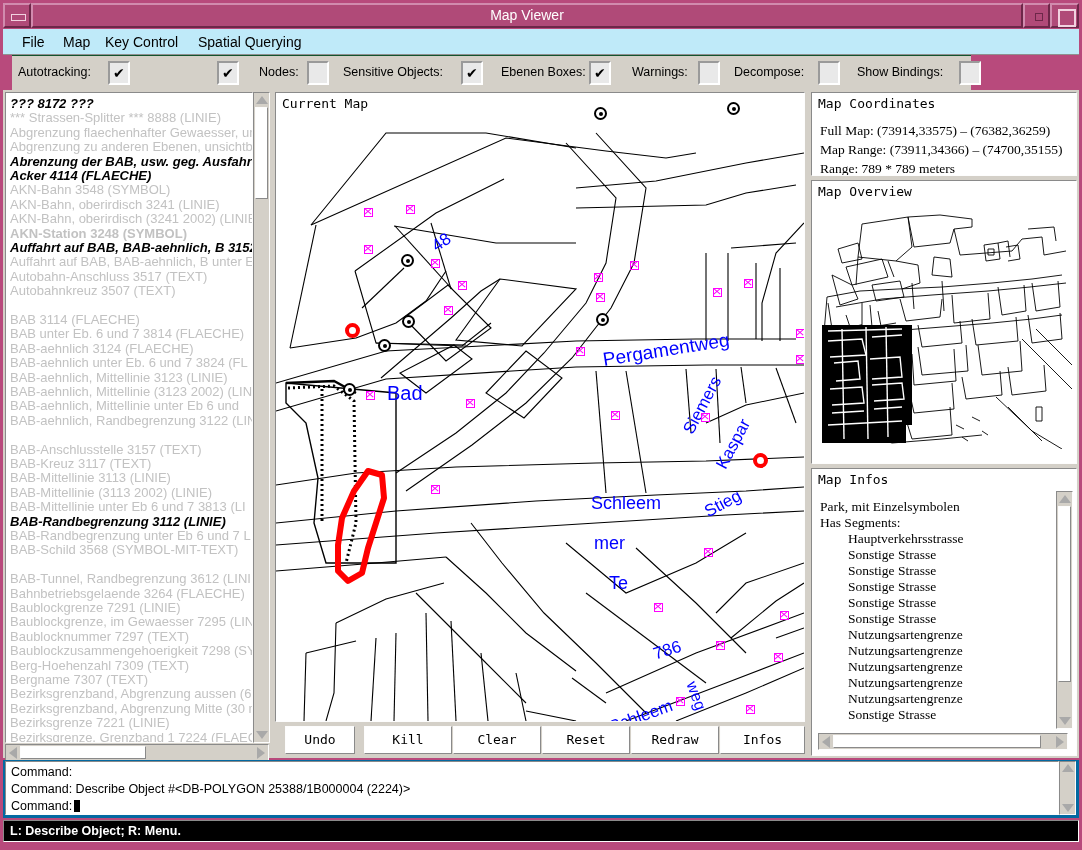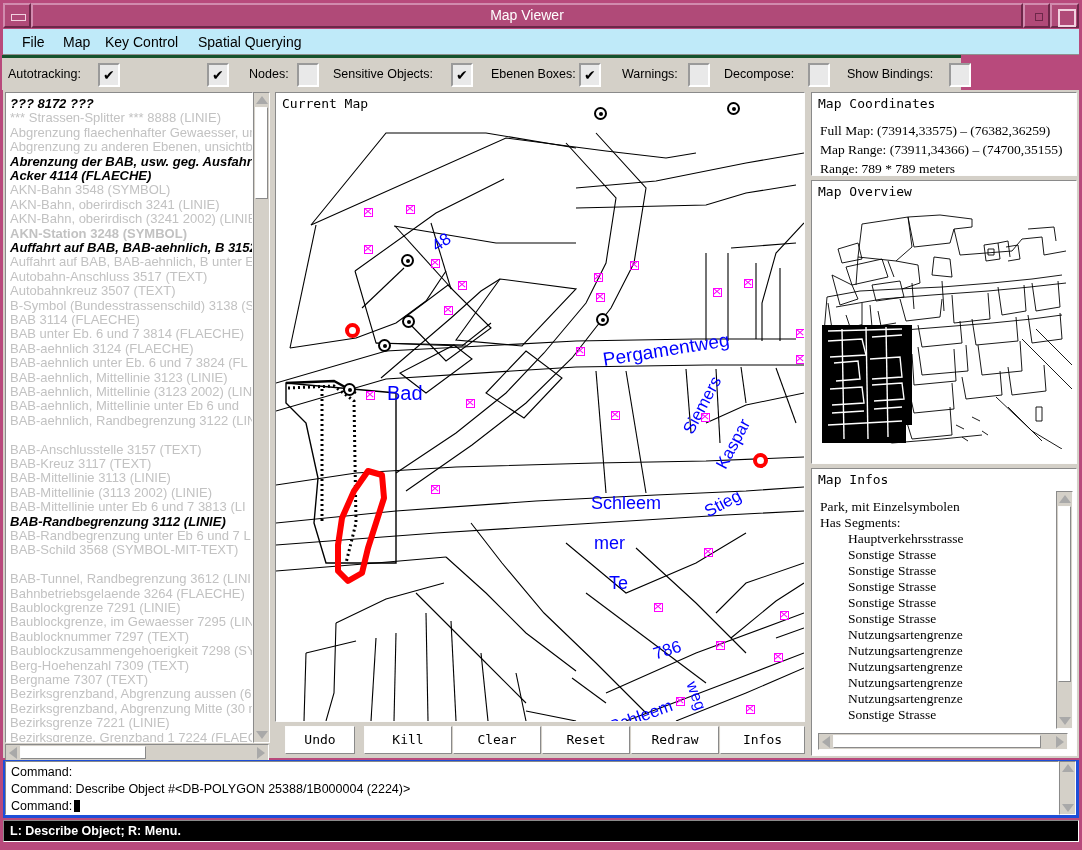--- a/index.html
+++ b/index.html
@@ -21,22 +21,22 @@
   .tb-r2{left:1047px;width:29px;}
   .tb-r2 i{position:absolute;left:6px;top:4px;width:14px;height:14px;display:block;
            border:2px solid #f2d2e0;background:#b04a78;}
 
   
   .menubar{position:absolute;left:3px;top:29px;width:1076px;height:26px;background:#bfeaf9;
            border-bottom:1px solid #8f8f8f;box-sizing:border-box;}
   .menubar .mi{position:absolute;top:4px;font-size:14px;color:#000;padding:1px 5px;cursor:default;}
 
   
-  .toolbar{position:absolute;left:2px;top:55px;width:959px;height:35px;background:#d4d0c8;
-           border-top:3px solid #14532d;box-sizing:border-box;}
+  .toolbar{position:absolute;left:12px;top:55px;width:959px;height:35px;background:#d4d0c8;
+           border-top:1px solid #14532d;box-sizing:border-box;}
   .cbitem{position:absolute;top:0;height:35px;}
   .cbitem .lbl{position:absolute;top:9px;left:0;font-size:12.5px;color:#000;white-space:nowrap;}
   .cb{position:absolute;top:5px;width:22px;height:24px;background:#e9e9e9;
       border:2px solid;border-color:#9a9a9a #ffffff #ffffff #9a9a9a;box-sizing:border-box;}
   .cb span{position:absolute;left:3px;top:0px;font-size:14px;color:#000;line-height:20px;}
 
   
   .main{position:absolute;left:3px;top:90px;width:1076px;height:668px;background:#d4d0c8;}
 
   
@@ -76,21 +76,21 @@
 
   
   .rightwrap{position:absolute;left:806px;top:0px;width:270px;height:668px;background:#d4d0c8;}
   .rpanel{position:absolute;left:2px;background:#ffffff;
           border:1px solid;border-color:#8a8a8a #fdfdfd #fdfdfd #8a8a8a;box-sizing:border-box;overflow:hidden;}
   .rcap{position:absolute;left:6px;top:3px;font-size:13px;color:#000;font-family:"DejaVu Sans Mono",monospace;}
   .coordline{position:absolute;left:8px;font-size:13.5px;color:#000;font-family:"Liberation Serif",serif;white-space:nowrap;}
   .infoline{position:absolute;font-size:13.5px;color:#000;font-family:"Liberation Serif",serif;white-space:nowrap;}
 
   
-  .cmdwrap{position:absolute;left:3px;top:760px;width:1076px;height:58px;background:#1d4ed8;}
+  .cmdwrap{position:absolute;left:3px;top:760px;width:1076px;height:58px;background:#0369a1;}
   .cmdbox{position:absolute;left:2px;top:1px;width:1054px;height:54px;background:#fff;
           border:1px solid;border-color:#8a8a8a #fdfdfd #fdfdfd #8a8a8a;box-sizing:border-box;overflow:hidden;}
   .cmdline{position:absolute;left:5px;font-size:12.5px;color:#000;white-space:nowrap;}
   .caret{display:inline-block;width:6px;height:12px;background:#000;vertical-align:-2px;margin-left:2px;}
 
   
   .statusbar{position:absolute;left:3px;top:820px;width:1076px;height:22px;background:#000000;
              border:1px solid;border-color:#8a8a8a #fdfdfd #fdfdfd #8a8a8a;box-sizing:border-box;}
   .statusbar span{position:absolute;left:6px;top:3px;color:#fff;font-size:12.5px;font-weight:bold;}
 
@@ -183,21 +183,20 @@
           <div class="row hi" style="top: 59.6px; font-size: 13px;">Abrenzung der BAB, usw. geg. Ausfahrt, </div>
           <div class="row hi" style="top: 74px; font-size: 13px;">Acker 4114 (FLAECHE)</div>
           <div class="row dim" style="top: 88.4px;">AKN-Bahn 3548 (SYMBOL)</div>
           <div class="row dim" style="top: 102.8px;">AKN-Bahn, oberirdisch 3241 (LINIE)</div>
           <div class="row dim" style="top: 117.2px;">AKN-Bahn, oberirdisch (3241 2002) (LINIE</div>
           <div class="row dim" style="top: 131.6px; font-weight: bold;">AKN-Station 3248 (SYMBOL)</div>
           <div class="row hi" style="top: 146px; font-size: 13px;">Auffahrt auf BAB, BAB-aehnlich, B 3152</div>
           <div class="row dim" style="top: 160.4px;">Auffahrt auf BAB, BAB-aehnlich, B unter E</div>
           <div class="row dim" style="top: 174.8px;">Autobahn-Anschluss 3517 (TEXT)</div>
           <div class="row dim" style="top: 189.2px;">Autobahnkreuz 3507 (TEXT)</div>
-          <div class="row dim" style="top: 203.6px;">B-Symbol (Bundesstrassenschild) 3138 (S</div>
           <div class="row dim" style="top: 218px;">BAB 3114 (FLAECHE)</div>
           <div class="row dim" style="top: 232.4px;">BAB unter Eb. 6 und 7 3814 (FLAECHE)</div>
           <div class="row dim" style="top: 246.8px;">BAB-aehnlich 3124 (FLAECHE)</div>
           <div class="row dim" style="top: 261.2px;">BAB-aehnlich unter Eb. 6 und 7 3824 (FL</div>
           <div class="row dim" style="top: 275.6px;">BAB-aehnlich, Mittellinie 3123 (LINIE)</div>
           <div class="row dim" style="top: 290px;">BAB-aehnlich, Mittellinie (3123 2002) (LIN</div>
           <div class="row dim" style="top: 304.4px;">BAB-aehnlich, Mittellinie unter Eb 6 und </div>
           <div class="row dim" style="top: 318.8px;">BAB-aehnlich, Randbegrenzung 3122 (LIN</div>
           <div class="row dim" style="top: 347.6px;">BAB-Anschlusstelle 3157 (TEXT)</div>
           <div class="row dim" style="top: 362px;">BAB-Kreuz 3117 (TEXT)</div>

